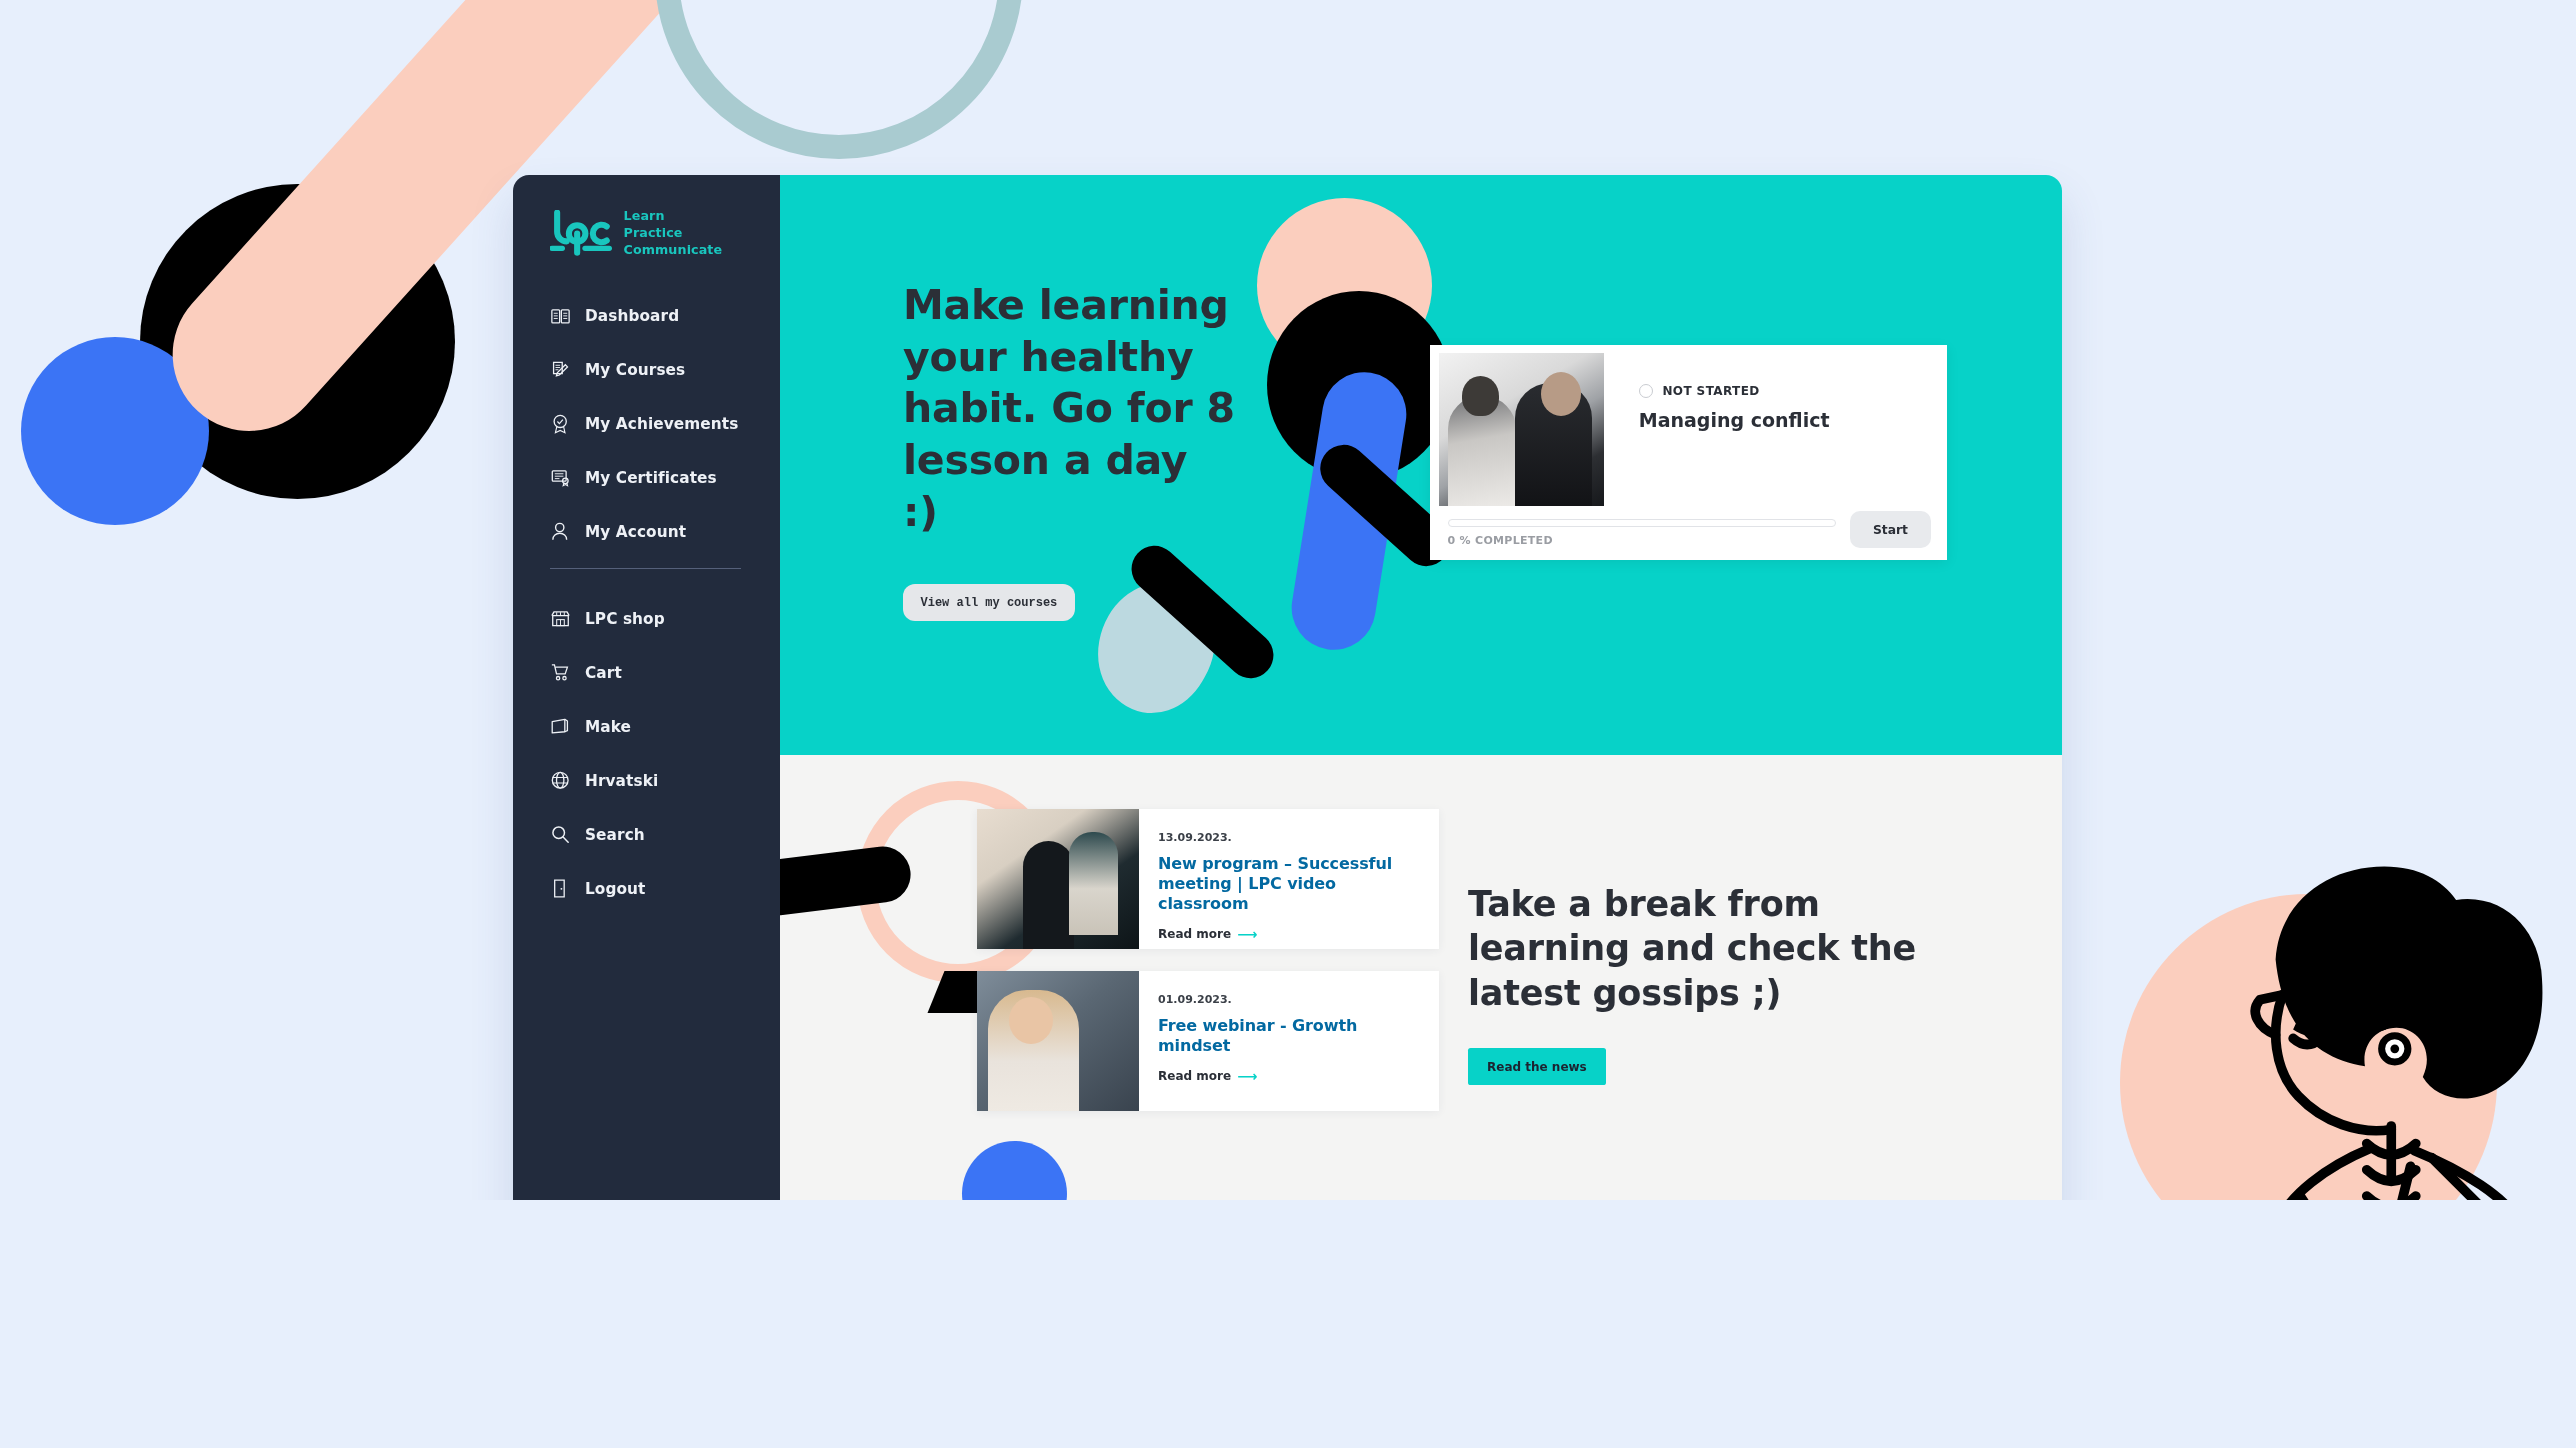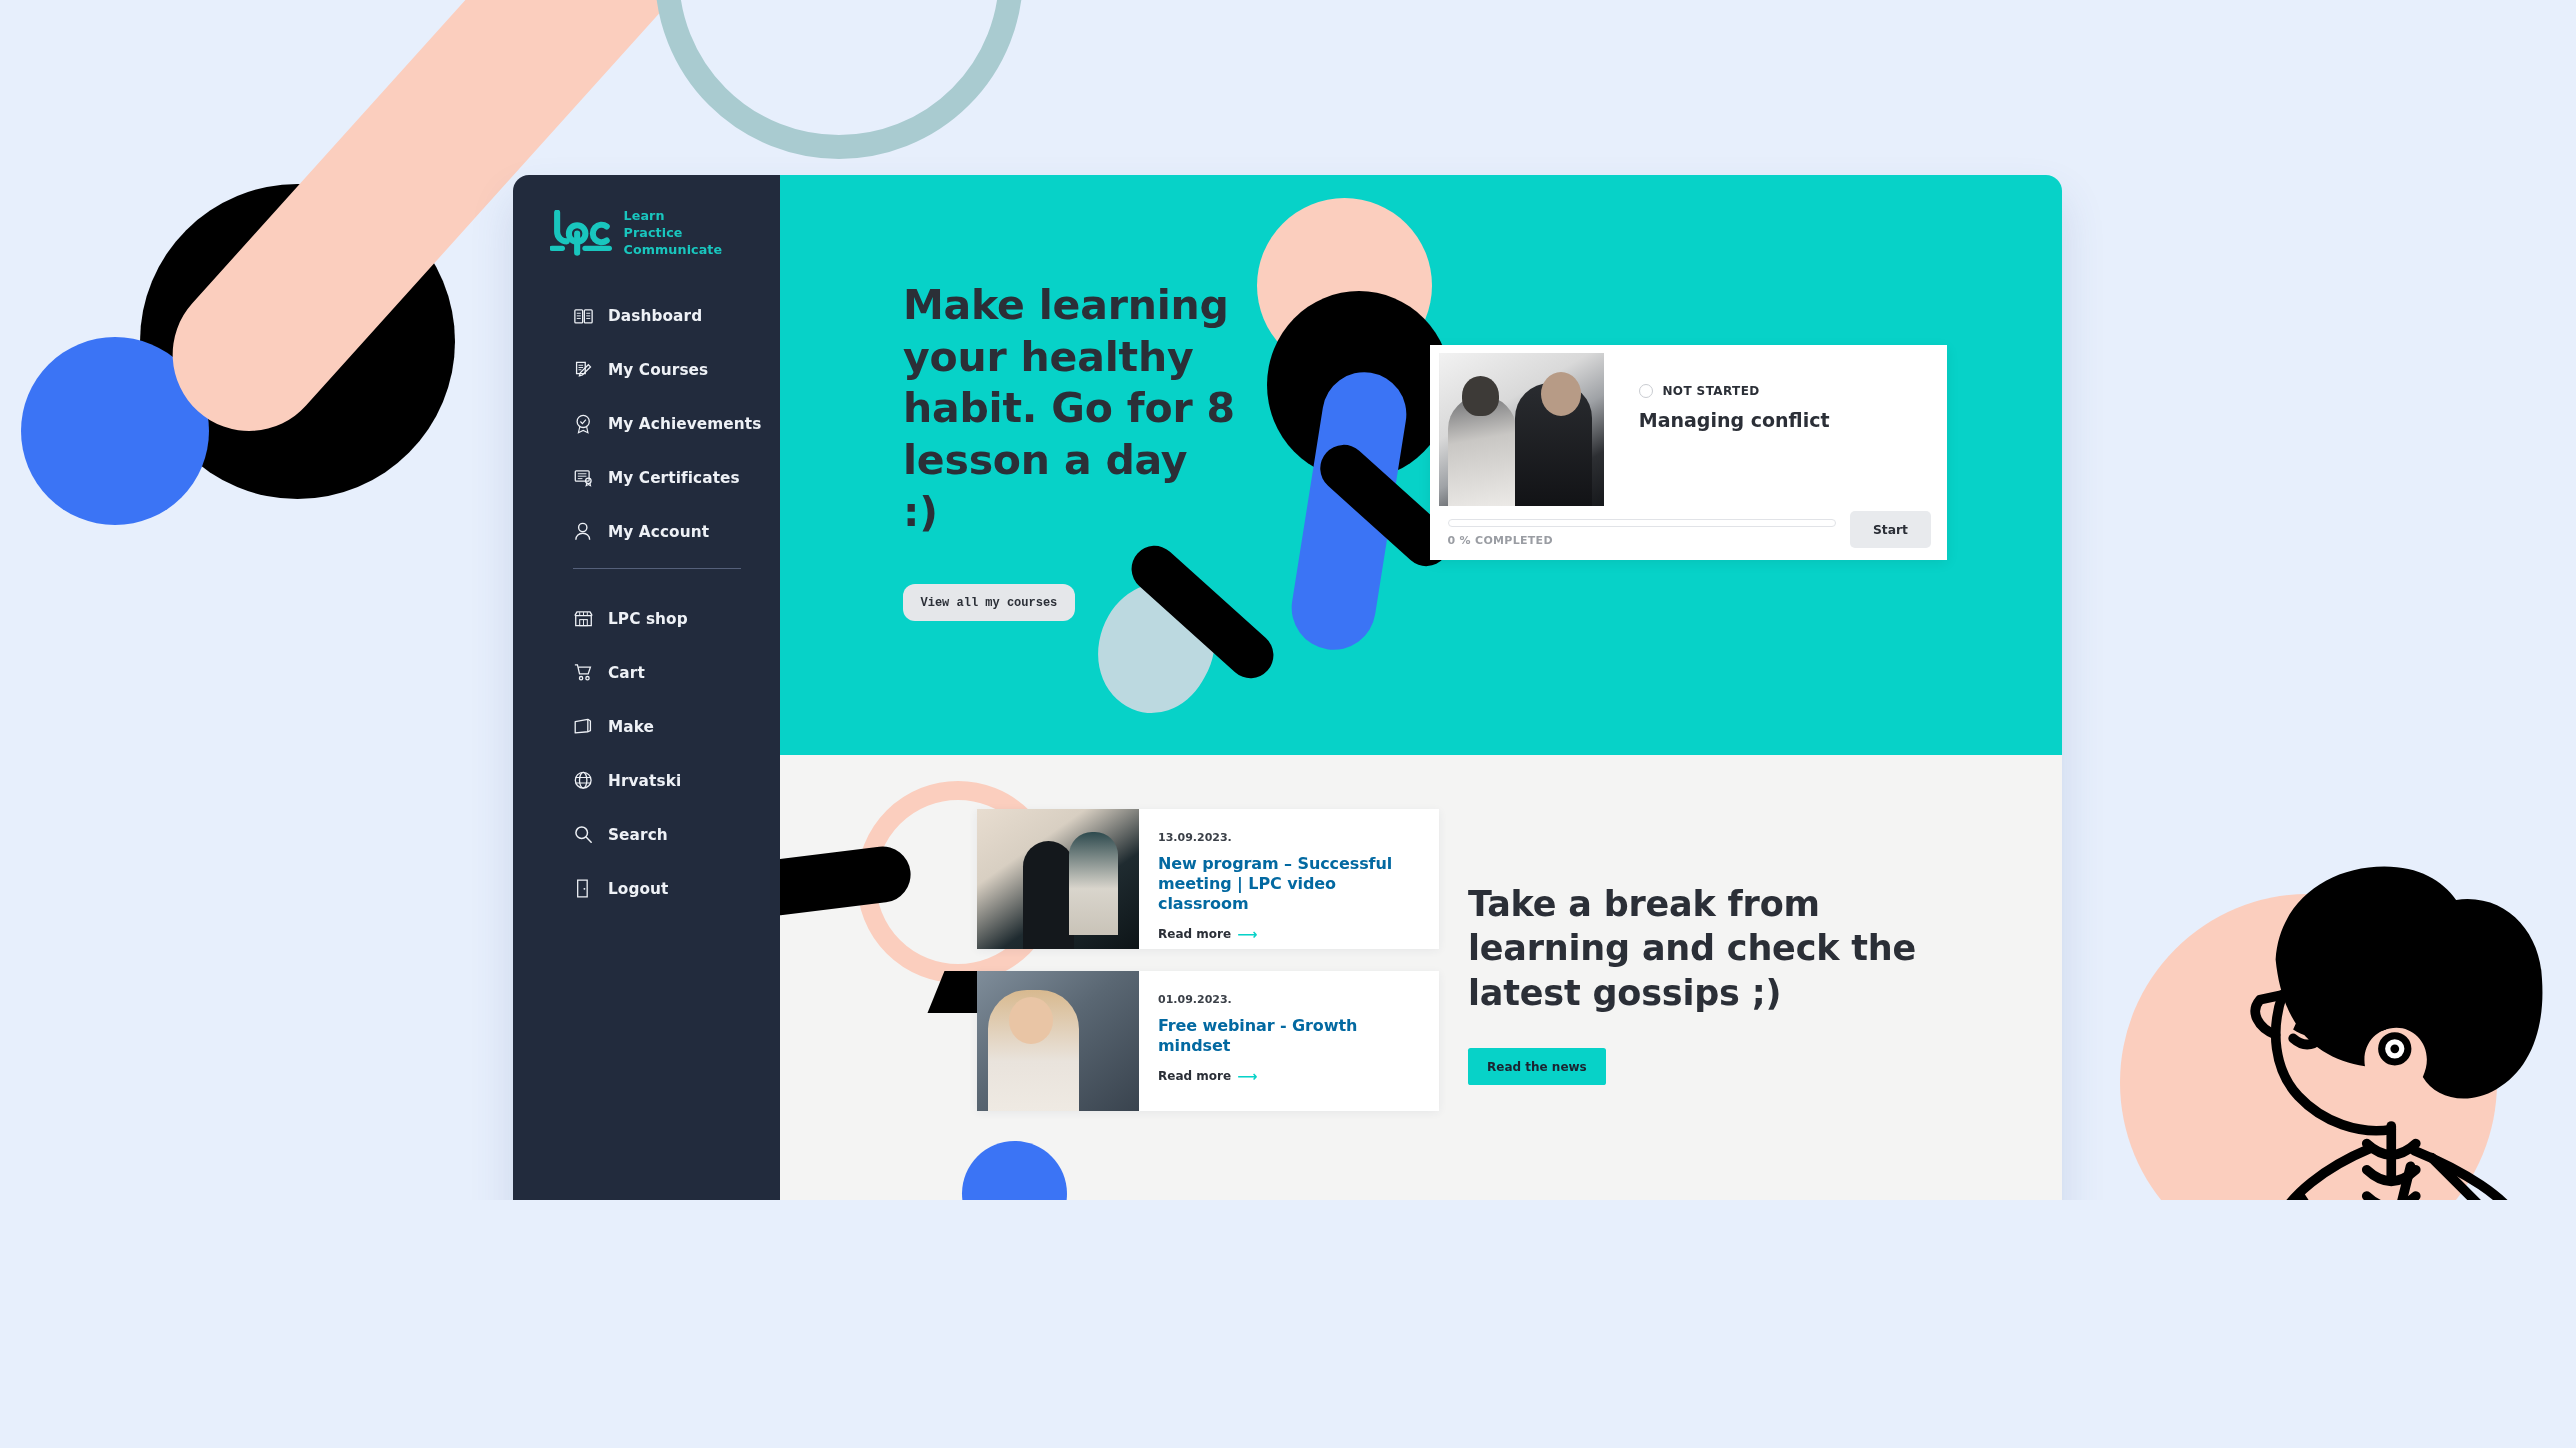--- a/index.html
+++ b/index.html
@@ -73,21 +73,21 @@
     padding: 33px 0 0 37px;
     gap: 10.5px;
   }
   .logo-mark { width: 63px; height: 47px; }
   .logo-words {
     font-family: "DejaVu Sans", sans-serif;
     font-size: 12.7px; font-weight: 700;
     line-height: 1.32; color: #19c6be;
     letter-spacing: 0.1px;
   }
-  .nav { margin-top: 40px; padding-left: 23px; }
+  .nav { margin-top: 40px; }
   .nav-item {
     display: flex; align-items: center;
     height: 35px;
     padding-left: 37px;
     gap: 15px;
     cursor: pointer;
     margin-bottom: 19px;
   }
   .nav-item .ic { width: 20px; height: 20px; flex: 0 0 20px;
     display: flex; align-items: center; justify-content: center; }
@@ -220,21 +220,21 @@
   .cc-prog-label {
     margin-top: 7px;
     font-family: "DejaVu Sans", sans-serif;
     font-size: 11px; font-weight: 600; color: #9a9da3;
     letter-spacing: 0.3px;
   }
   .cc-start {
     background: #e8eaed; border: none; cursor: pointer;
     font-family: "DejaVu Sans", sans-serif;
     font-size: 12.3px; font-weight: 700; color: #2b2f37;
-    padding: 11.4px 23px; border-radius: 5px;
+    padding: 11.4px 23px; border-radius: 10px;
     align-self: flex-start; margin-top: 5.3px;
   }
 
   
   #news {
     position: relative;
     height: 530px; background: #f4f4f3; overflow: hidden;
   }
   .news-deco { position: absolute; pointer-events: none; }
   .nd-peach-ring {

